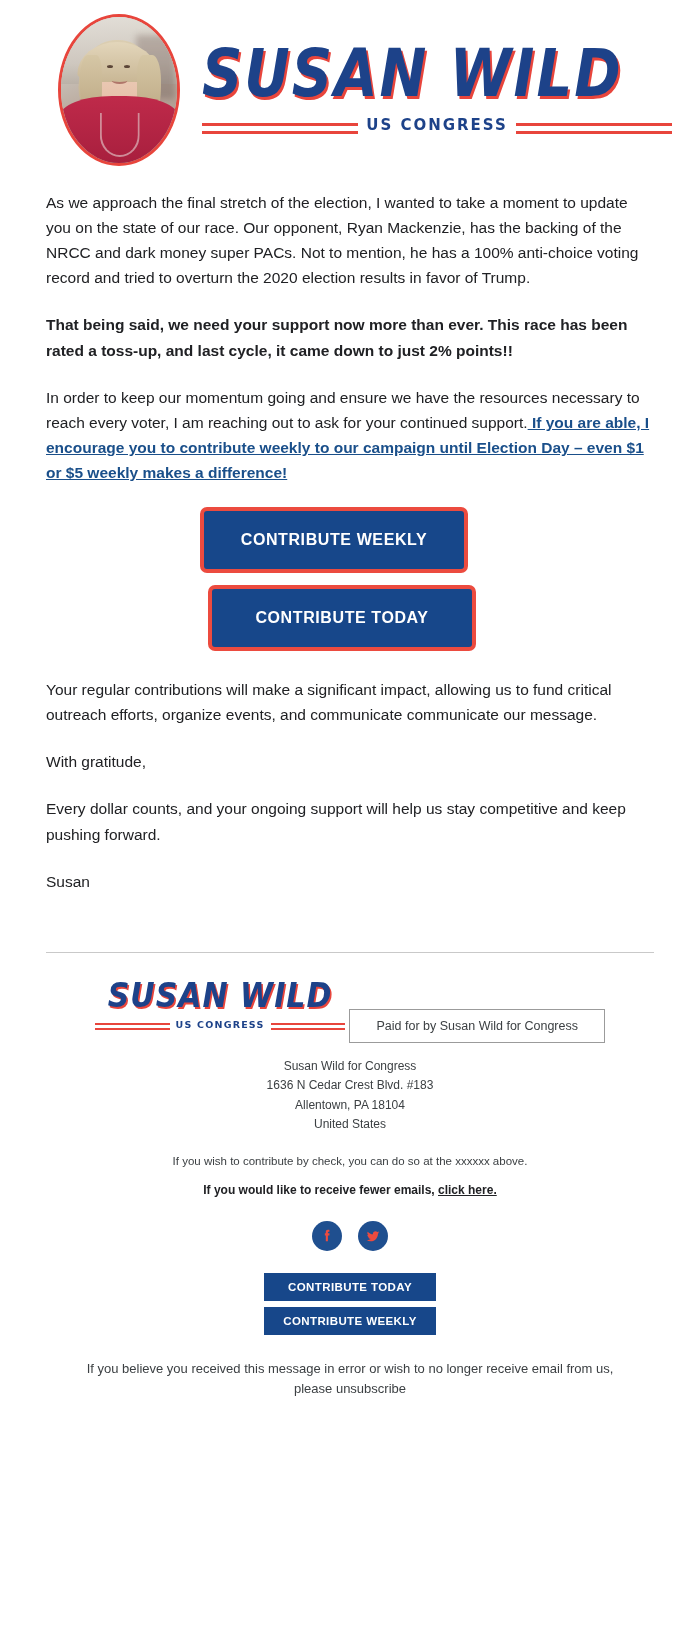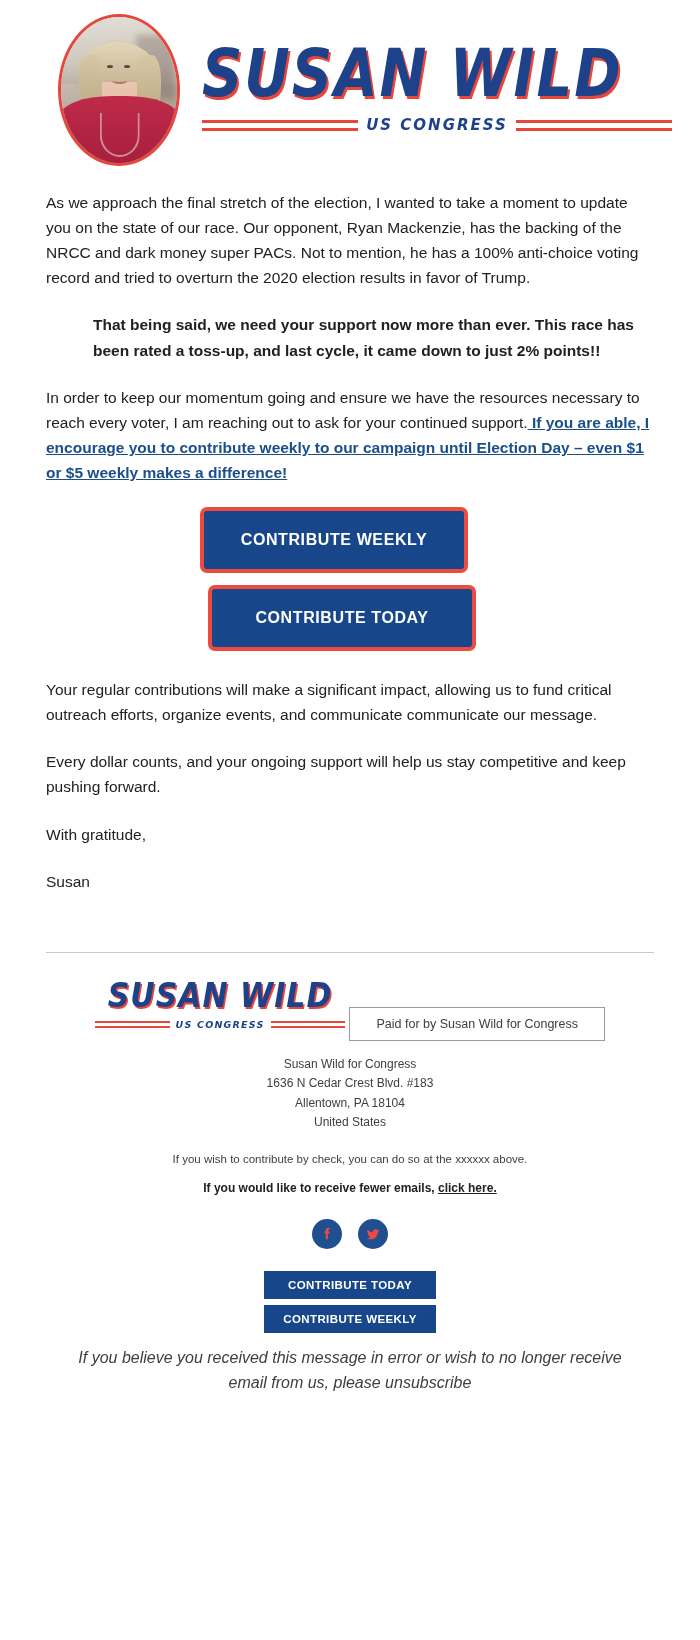--- a/index.html
+++ b/index.html
@@ -144,24 +144,23 @@
     white-space: nowrap;
     transform: scaleY(1.18);
     transform-origin: left center;
   }
   .logo-lg .logo-name {
     font-size: 56px;
     letter-spacing: 2px;
   }
   .logo-sub {
     display: flex;
-    align-items: center;
+    align-items: flex-end;
     gap: 8px;
     margin-top: 14px;
-    font-style: italic;
   }
   .logo-rule {
     flex: 1 1 auto;
     height: 11px;
     background:
       linear-gradient(#e8453c 0 0) 0 0 / 100% 3px no-repeat,
       linear-gradient(#e8453c 0 0) 0 100% / 100% 3px no-repeat;
   }
   .logo-congress {
     font-family: "DejaVu Sans", sans-serif;
@@ -175,21 +174,21 @@
   
   .body-content {
     padding: 6px 46px 24px 46px;
   }
   p.para {
     font-size: 15.5px;
     line-height: 1.62;
     margin: 0 0 22px 0;
     color: #202124;
   }
-  p.para.bold { font-weight: bold; margin-left: 47px; }
+  p.para.bold { font-weight: bold; }
   a.inline-link {
     color: #1a4f8a;
     font-weight: bold;
     text-decoration: underline;
   }
 
   
   .cta-area { margin: 8px 0 26px 0; }
   .cta-btn {
     display: block;
@@ -293,26 +292,25 @@
     background: #17478a;
     color: #ffffff;
     font-size: 11.5px;
     font-weight: bold;
     letter-spacing: .4px;
     text-align: center;
     text-decoration: none;
     padding: 8px 6px;
   }
   .legal {
-    margin-top: 12px;
-    font-size: 16px;
+    margin-top: 24px;
+    font-size: 13px;
     line-height: 1.6;
     color: #3c4043;
     padding: 0 20px;
-    font-style: italic;
   }
   .legal a { color: #3c4043; text-decoration: none; }
   .sent-to {
     margin-top: 20px;
     font-size: 11.5px;
     color: #3c4043;
   }
 </style>
 </head>
 <body>
@@ -358,23 +356,23 @@
       <span>In order to keep our momentum going and ensure we have the resources necessary to reach every voter, I am reaching out to ask for your continued support.</span><a class="inline-link" href="#"> If you are able, I encourage you to contribute weekly to our campaign until Election Day – even $1 or $5 weekly makes a difference!</a>
     </p>
 
     <div class="cta-area">
       <a class="cta-btn one" href="#">CONTRIBUTE WEEKLY</a>
       <a class="cta-btn two" href="#">CONTRIBUTE TODAY</a>
     </div>
 
     <p class="para">Your regular contributions will make a significant impact, allowing us to fund critical outreach efforts, organize events, and communicate communicate our message.</p>
 
+    <p class="para">With gratitude,</p>
+
     <p class="para">Every dollar counts, and your ongoing support will help us stay competitive and keep pushing forward.</p>
-
-    <p class="para">With gratitude,</p>
 
     <p class="para">Susan</p>
   </div>
 
   <hr class="divider">
 
   <div class="footer">
 
     <div class="logo-sm">
       <div class="logo-name">SUSAN WILD</div>

